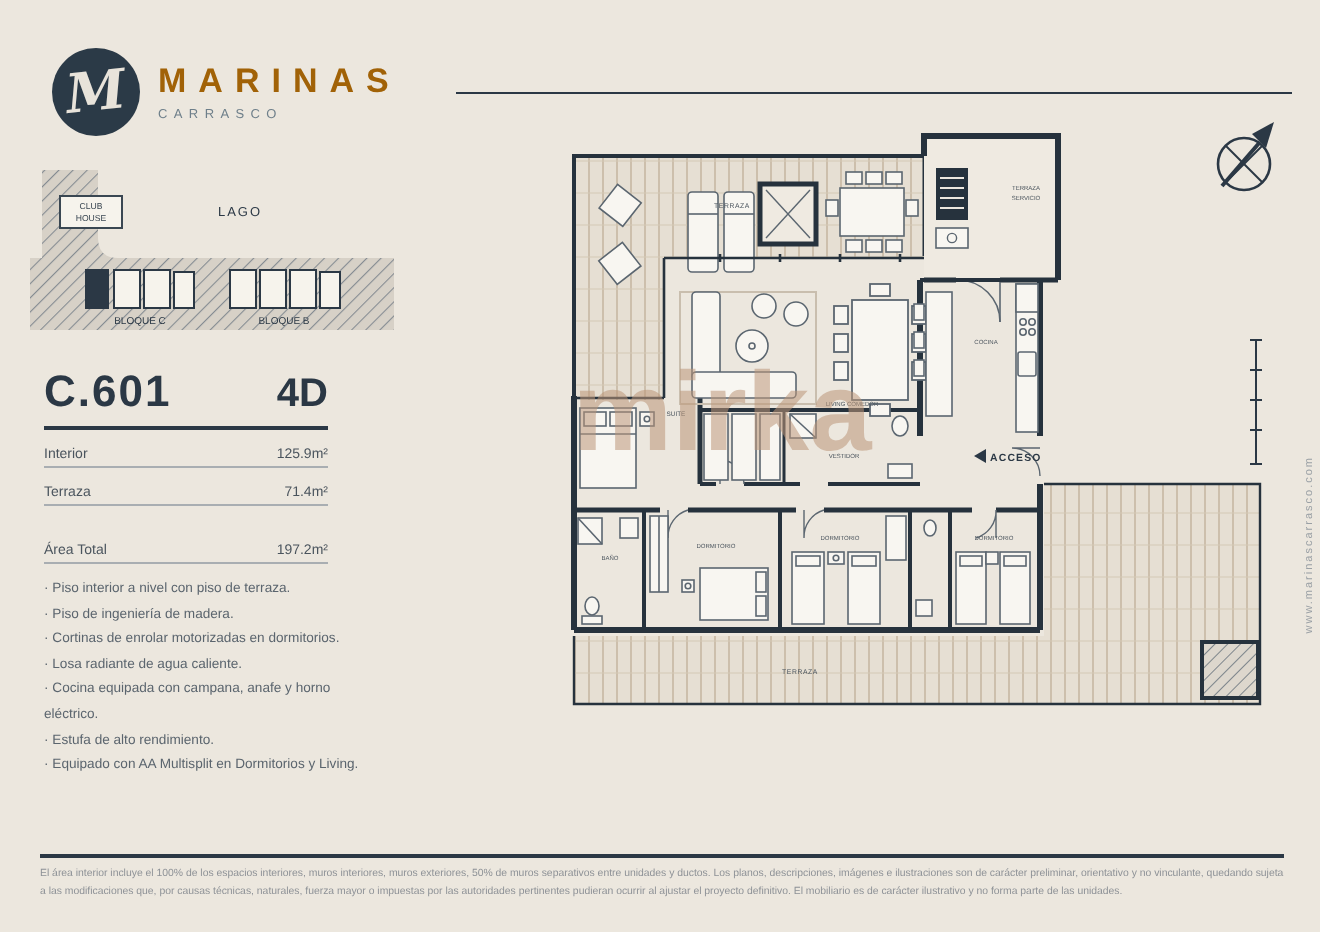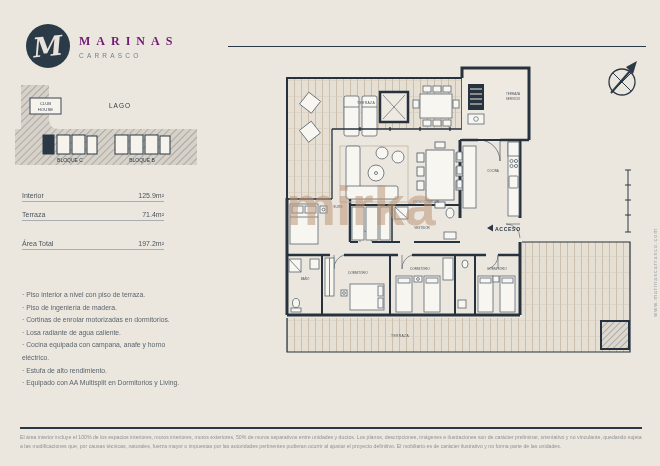--- a/index.html
+++ b/index.html
@@ -6,21 +6,21 @@
   .page{position:relative;width:660px;height:466px;background:#ece7de;overflow:hidden;
         font-family:"Liberation Sans",sans-serif;color:#2b3845;}
 
   
   .brand{position:absolute;left:26px;top:24px;display:flex;align-items:center;}
   .brand-circle{width:44px;height:44px;border-radius:50%;background:#2b3a47;display:flex;
         align-items:center;justify-content:center;}
   .brand-m{font-family:"DejaVu Serif",serif;font-style:italic;font-weight:bold;
         color:#e8e3da;font-size:27px;line-height:1;transform:rotate(-6deg);}
   .brand-text{margin-left:9px;}
-  .brand-name{font-size:12px;font-weight:bold;letter-spacing:6px;color:#701a75;font-family:Liberation Serif, serif;}
+  .brand-name{font-size:17px;font-weight:bold;letter-spacing:6px;color:#a16207;}
   .brand-sub{font-size:6.5px;letter-spacing:3.2px;color:#6e7f8a;margin-top:3px;}
   .top-rule{position:absolute;left:228px;top:46px;width:418px;height:1px;background:#2b3845;}
 
   
   .sitemap{position:absolute;left:15px;top:85px;}
   .unitinfo{position:absolute;left:22px;top:183px;width:142px;}
   .unit-head{display:flex;justify-content:space-between;align-items:baseline;
         border-bottom:2.5px solid #2b3845;padding-bottom:4px;}
   .unit-code{font-size:22px;font-weight:bold;letter-spacing:1px;}
   .unit-type{font-size:20px;font-weight:bold;}
@@ -89,20 +89,24 @@
         <rect x="115" y="50" width="13" height="19" fill="#f6f3ec"></rect>
         <rect x="130" y="50" width="13" height="19" fill="#f6f3ec"></rect>
         <rect x="145" y="51" width="10" height="18" fill="#f6f3ec"></rect>
       </g>
       <text x="55" y="77" font-size="5" text-anchor="middle" fill="#2b3845">BLOQUE C</text>
       <text x="127" y="77" font-size="5" text-anchor="middle" fill="#2b3845">BLOQUE B</text>
     </svg>
   </div>
 
   <div class="unitinfo">
+    <div class="unit-head">
+      <span class="unit-code">C.601</span>
+      <span class="unit-type">4D</span>
+    </div>
     <div class="unit-row">
       <span>Interior</span>
       <span>125.9m²</span>
     </div>
     <div class="unit-row">
       <span>Terraza</span>
       <span>71.4m²</span>
     </div>
     <div class="unit-row total">
       <span>Área Total</span>

